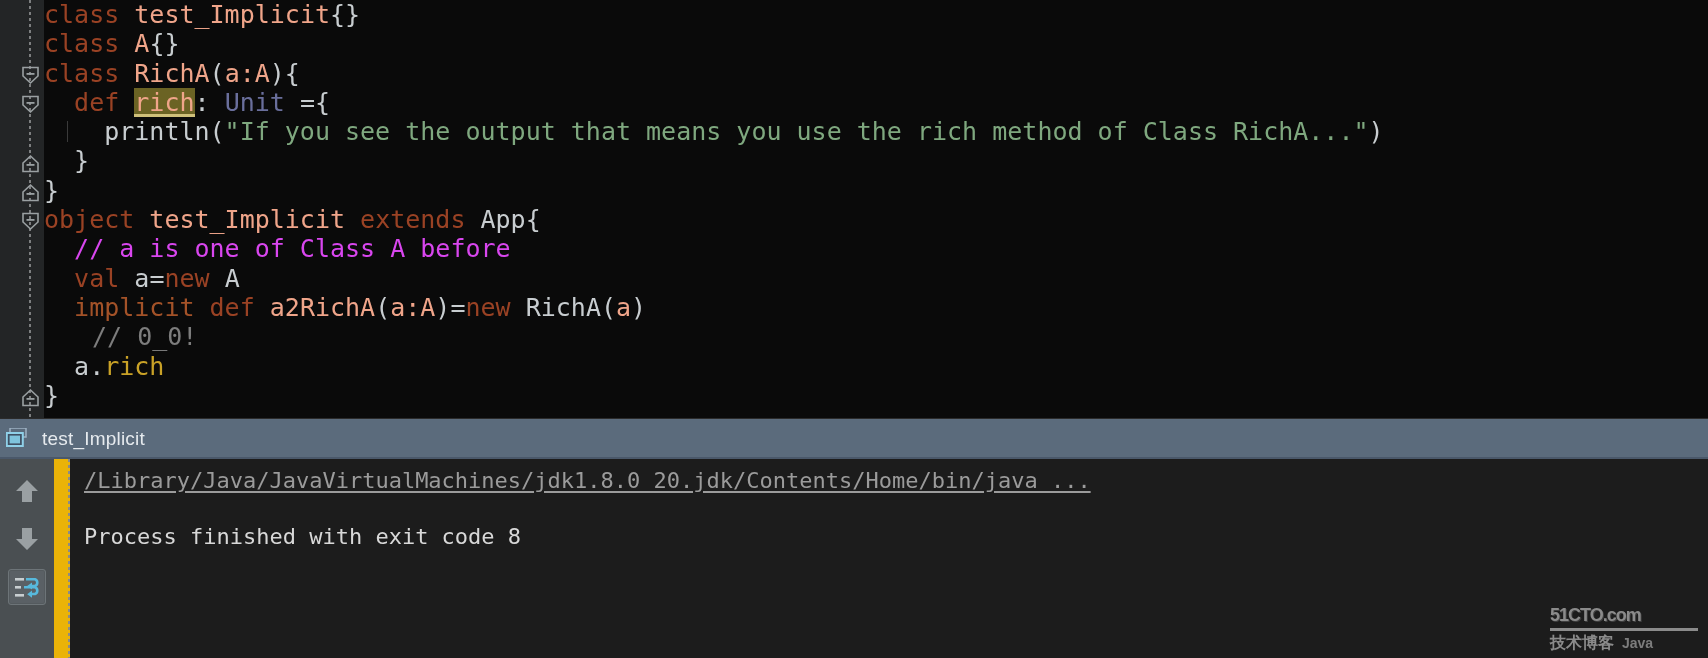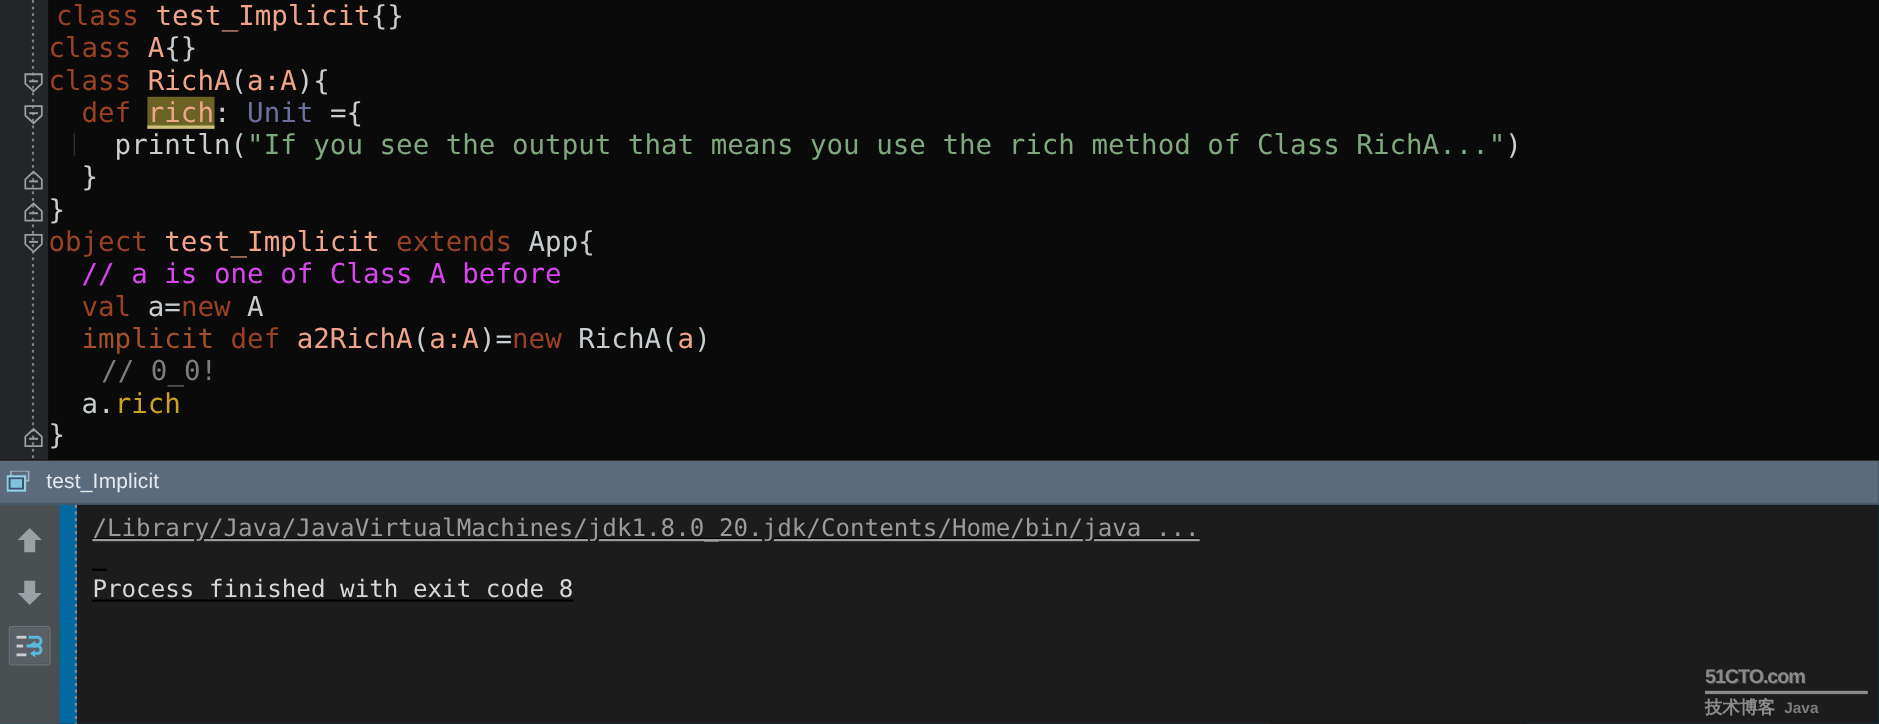--- a/index.html
+++ b/index.html
@@ -114,23 +114,22 @@
   .runtab-label {
     color: #e6eaee;
     font-family: "Liberation Sans", sans-serif;
     font-size: 19px;
     letter-spacing: .2px;
   }
 
   .console-wrap {
     flex: 1 1 auto;
     display: flex;
-    background: #0369a1;
+    background: #eab308;
     min-height: 0;
-    text-decoration: underline;
   }
   .console-toolbar {
     width: 54px;
     flex: 0 0 54px;
     background: #4a4f52;
     display: flex;
     flex-direction: column;
     align-items: center;
     padding-top: 14px;
     gap: 14px;
@@ -257,21 +256,21 @@
           </div>
           <div class="fold" style="top: 387.9px;">
             <svg width="19" height="19" viewBox="0 0 19 19">
               <path d="M2 17.5 H17 V9 L9.5 2 L2 9 Z" fill="none" stroke="#9aa0a2" stroke-width="1.6"></path>
               <rect x="5.5" y="10" width="8" height="1.8" fill="#9aa0a2"></rect>
             </svg>
           </div>
         </div>
     </div>
     <div class="editor-code" id="code-area">
-        <div class="code-line" style="padding-left: 7px;"><span class="kw">class </span><span class="ident">test_Implicit</span><span class="plain">{}</span></div>
+        <div class="code-line" style="padding-left: 0px;"><span class="kw">class </span><span class="ident">test_Implicit</span><span class="plain">{}</span></div>
         <div class="code-line" style="padding-left: 0px;"><span class="kw">class </span><span class="ident">A</span><span class="plain">{}</span></div>
         <div class="code-line" style="padding-left: 0px;"><span class="kw">class </span><span class="ident">RichA</span><span class="plain">(</span><span class="ident">a:A</span><span class="plain">)</span><span class="plain">{</span></div>
         <div class="code-line" style="padding-left: 30.1px;"><span class="kw">def </span><span class="hl">rich</span><span class="plain">: </span><span class="type">Unit</span><span class="plain"> =</span><span class="plain">{</span></div>
         <div class="code-line" style="padding-left: 60.2px;"><span class="vbar"></span><span class="plain">println</span><span class="plain">(</span><span class="str">"If you see the output that means you use the rich method of Class RichA..."</span><span class="plain">)</span></div>
         <div class="code-line" style="padding-left: 30.1px;"><span class="plain">}</span></div>
         <div class="code-line" style="padding-left: 0px;"><span class="plain">}</span></div>
         <div class="code-line" style="padding-left: 0px;"><span class="kw">object </span><span class="ident">test_Implicit</span><span class="kw"> extends </span><span class="plain">App</span><span class="plain">{</span></div>
         <div class="code-line" style="padding-left: 30.1px;"><span class="cmt2">// a is one of Class A before</span></div>
         <div class="code-line" style="padding-left: 30.1px;"><span class="kw">val </span><span class="plain">a</span><span class="plain">=</span><span class="kw">new</span><span class="plain"> A</span></div>
         <div class="code-line" style="padding-left: 30.1px;"><span class="kw2">implicit </span><span class="kw">def </span><span class="ident">a2RichA</span><span class="plain">(</span><span class="ident">a:A</span><span class="plain">)</span><span class="plain">=</span><span class="kw">new</span><span class="plain"> RichA</span><span class="plain">(</span><span class="ident">a</span><span class="plain">)</span></div>

